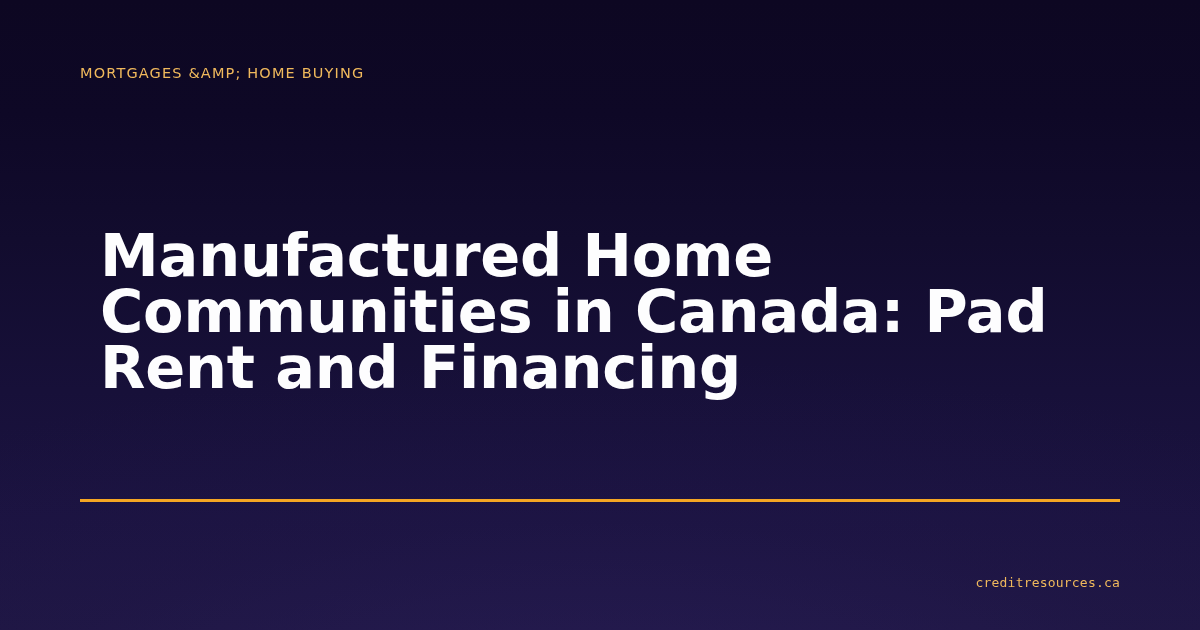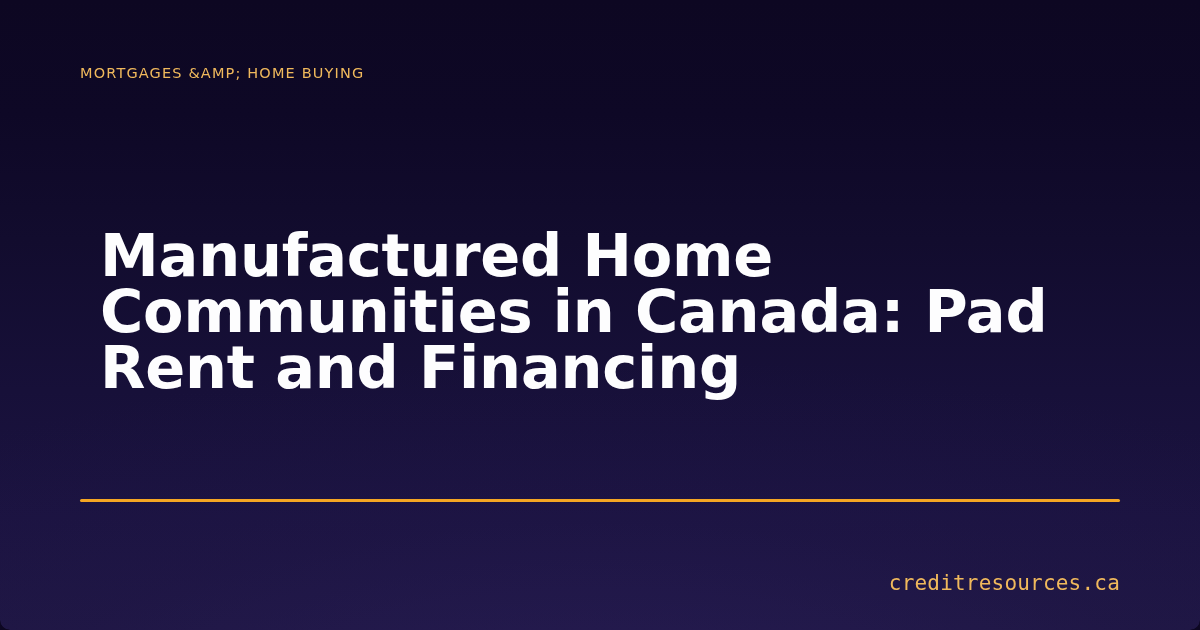--- a/index.html
+++ b/index.html
@@ -1,16 +1,16 @@
 <!DOCTYPE html>
 <html><head>
 <meta charset="utf-8">
 <title>Social Card</title>
 <style>
-  * { margin: 0; padding: 0; box-sizing: border-box; border-radius: 10px; }
+  * { margin: 0; padding: 0; box-sizing: border-box; }
 
   html, body {
     width: 1200px;
     height: 630px;
     overflow: hidden;
   }
 
   body {
     font-family: "DejaVu Sans", "Liberation Sans", sans-serif;
     background: #0d0722;
@@ -88,21 +88,21 @@
     height: 3px;
     background: #f5a623;
   }
 
   
   .footer-domain {
     position: absolute;
     right: 80px;
     top: 572px;
     font-family: "DejaVu Sans Mono", "Liberation Mono", monospace;
-    font-size: 21px;
+    font-size: 13px;
     font-weight: 400;
     letter-spacing: 0.2px;
     color: #f0b95c;
     white-space: nowrap;
     line-height: 22px;
   }
 </style>
 </head>
 <body>
 

